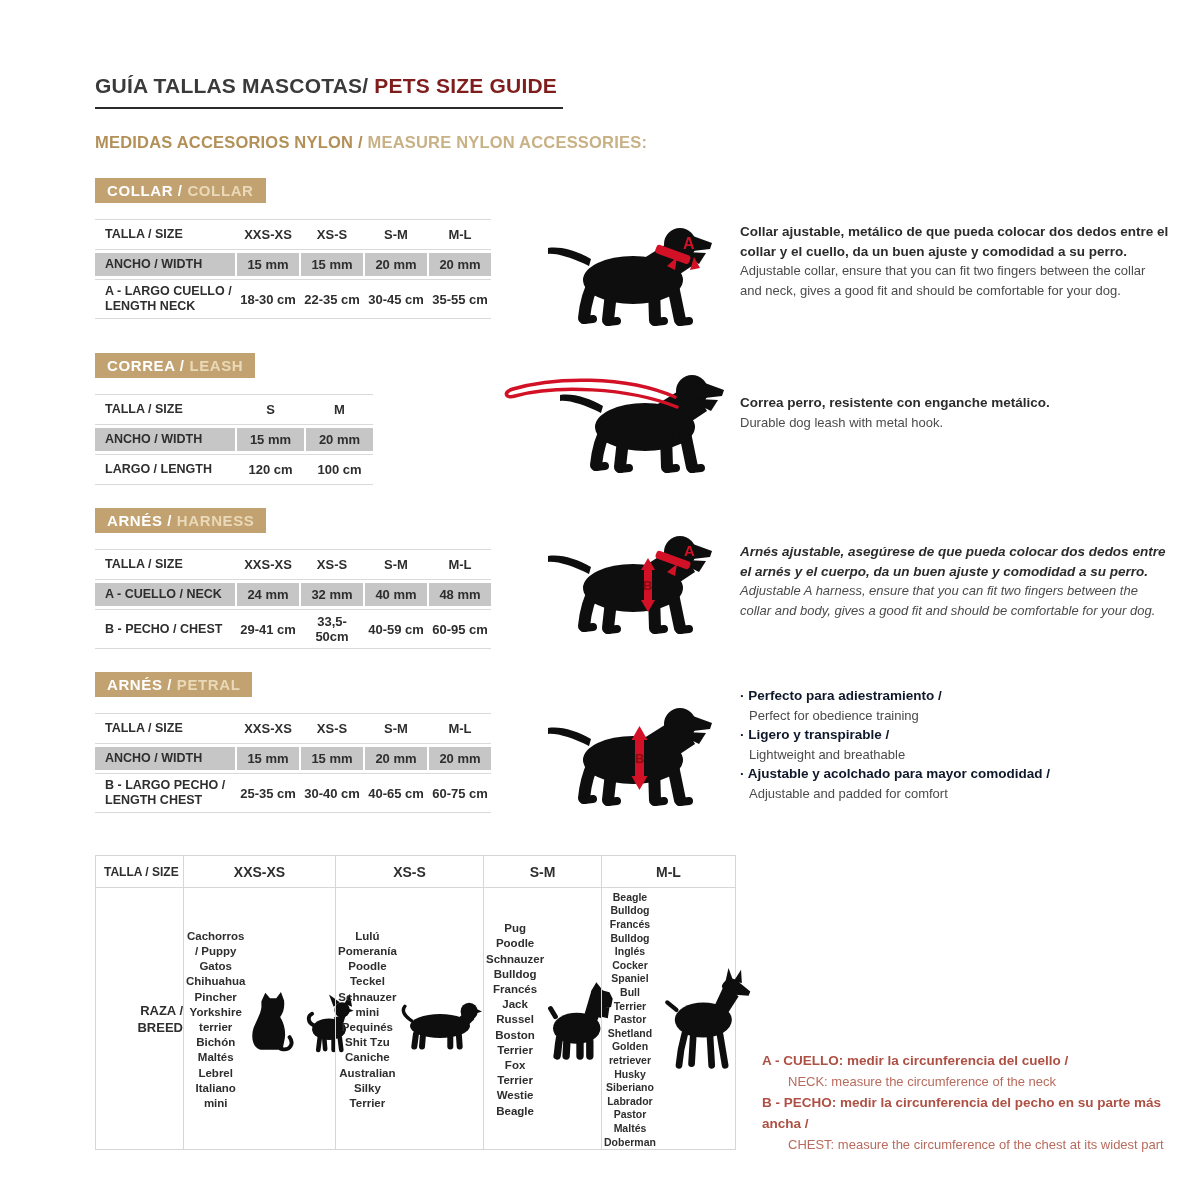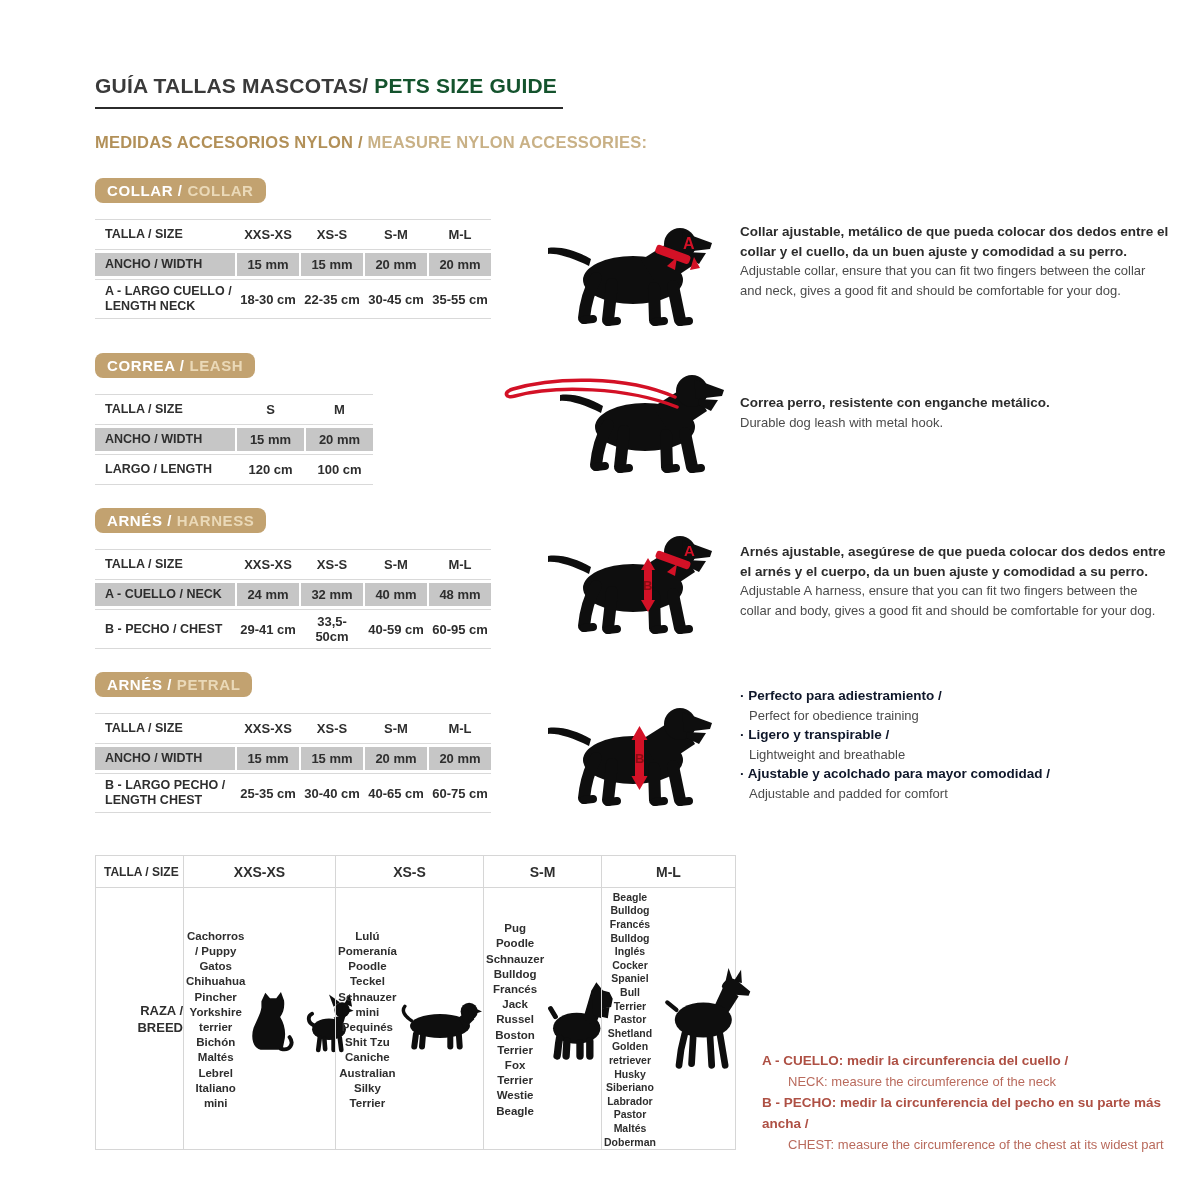--- a/index.html
+++ b/index.html
@@ -3,32 +3,32 @@
 <meta charset="utf-8">
 <style>
   html,body{margin:0;padding:0;background:#fff;}
   body{width:1200px;height:1200px;font-family:"Liberation Sans",sans-serif;color:#2e2e2e;}
   .page{position:relative;width:1200px;height:1200px;background:#fff;overflow:hidden;}
 
   
   .hdr{position:absolute;left:95px;top:74px;}
   .title{display:inline-block;margin:0;font-size:21px;letter-spacing:.2px;font-weight:700;
          border-bottom:2px solid #2b2b2b;padding-bottom:9px;padding-right:6px;}
-  .title .es{color:#3a3a3a;} .title .en{color:#14532d;}
+  .title .es{color:#3a3a3a;} .title .en{color:#7f1d1d;}
   .subtitle{margin:24px 0 0 0;font-size:16.5px;font-weight:700;letter-spacing:.2px;}
   .subtitle .es{color:#b29058;} .subtitle .en{color:#c9b186;}
 
   
   .sec{position:absolute;left:95px;width:1015px;}
   .sec-collar{top:178px;height:168px;}
   .sec-leash{top:353px;height:150px;}
   .sec-harness{top:508px;height:158px;}
   .sec-petral{top:672px;height:170px;}
   .badge{display:inline-block;background:#c2a270;color:#fff;font-weight:700;font-size:15px;
-         letter-spacing:.6px;padding:4px 12px;border-radius:8px;}
+         letter-spacing:.6px;padding:4px 12px;}
   .badge .en{color:#ead9b8;}
 
   .sztable{margin-top:16px;width:396px;font-size:13px;font-weight:700;color:#2e2e2e;}
   .sec-leash .sztable{width:278px;}
   .strow{display:flex;align-items:center;border-bottom:1px solid #d9d9d9;min-height:29px;}
   .strow.head{border-top:1px solid #d9d9d9;}
   .stcell{flex:1;text-align:center;padding:4px 2px;border-right:2px solid transparent;}
   .stcell:last-child{border-right:none;}
   .stcell.lbl{flex:0 0 128px;text-align:left;padding-left:10px;font-size:12.5px;line-height:15px;}
   .strow.shaded .stcell{background:#c6c6c6;border-right-color:#fff;}
@@ -36,21 +36,21 @@
 
   .dogbox{position:absolute;width:175px;height:115px;}
   .sec-collar .dogbox{left:448px;top:40px;}
   .sec-leash  .dogbox{left:400px;top:12px;width:235px;}
   .sec-harness .dogbox{left:448px;top:18px;}
   .sec-petral .dogbox{left:448px;top:26px;}
 
   .desc{position:absolute;left:645px;width:430px;font-size:13px;line-height:19.5px;}
   .desc .es{font-weight:700;color:#2c2c2c;font-size:13.5px;}
   .desc .en{font-weight:400;color:#4b4b4b;}
-  .sec-collar .desc{top:44px;} .sec-leash .desc{top:40px;} .sec-harness .desc{top:34px;}
+  .sec-collar .desc{top:44px;} .sec-leash .desc{top:40px;} .sec-harness .desc{top:34px;font-style:italic;}
 
   .bullets{position:absolute;left:645px;top:14px;margin:0;padding:0;list-style:none;
            font-size:13px;line-height:19.5px;width:420px;}
   .bullets .bes{font-weight:700;color:#0f172a;font-size:13.5px;}
   .bullets .bes::before{content:"· ";font-weight:700;}
   .bullets .ben{font-weight:400;color:#4b4b4b;padding-left:9px;display:block;}
 
   
   .btable{position:absolute;left:95px;top:855px;width:640px;display:grid;
           grid-template-columns:88px 152px 148px 118px 134px;grid-template-rows:32px 262px;

